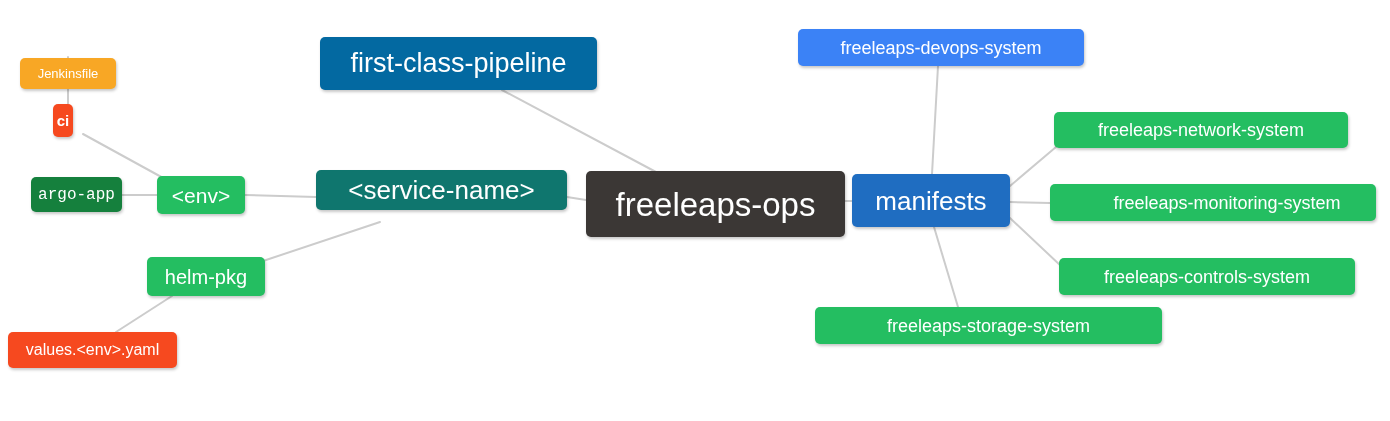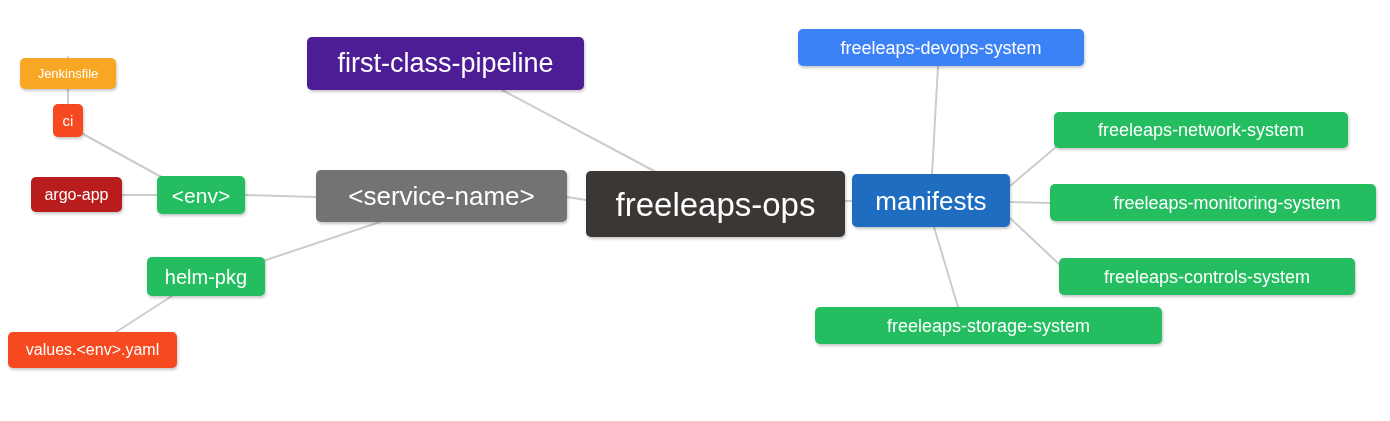--- a/index.html
+++ b/index.html
@@ -53,27 +53,27 @@
       <line x1="567" y1="197" x2="586" y2="200" stroke="#cccccc" stroke-width="2" stroke-linecap="round"></line>
       <line x1="845" y1="201" x2="852" y2="201" stroke="#cccccc" stroke-width="2" stroke-linecap="round"></line>
       <line x1="932" y1="174" x2="938" y2="66" stroke="#cccccc" stroke-width="2" stroke-linecap="round"></line>
       <line x1="1010" y1="186" x2="1056" y2="147" stroke="#cccccc" stroke-width="2" stroke-linecap="round"></line>
       <line x1="1010" y1="202" x2="1050" y2="203" stroke="#cccccc" stroke-width="2" stroke-linecap="round"></line>
       <line x1="1010" y1="218" x2="1061" y2="266" stroke="#cccccc" stroke-width="2" stroke-linecap="round"></line>
       <line x1="934" y1="227" x2="958" y2="307" stroke="#cccccc" stroke-width="2" stroke-linecap="round"></line>
     </svg>
   <div id="node-layer">
       <div class="node" style="left: 20px; top: 26px; width: 96px; height: 31px; font-size: 13px; font-weight: 400; background: rgb(248, 167, 37); margin-top: 32px;">Jenkinsfile</div>
-      <div class="node" style="left: 53px; top: 104px; width: 30px; height: 33px; font-size: 15px; font-weight: 400; background: rgb(246, 73, 31);">ci</div>
-      <div class="node" style="left: 31px; top: 177px; width: 91px; height: 35px; font-size: 16px; font-weight: 400; background: #b91c1c;">argo-app</div>
+      <div class="node" style="left: 53px; top: 104px; width: 20px; height: 33px; font-size: 15px; font-weight: 700; background: rgb(246, 73, 31);">ci</div>
+      <div class="node" style="left: 31px; top: 177px; width: 91px; height: 35px; font-size: 16px; font-weight: 400; background: #15803d; font-family: Liberation Mono, monospace;">argo-app</div>
       <div class="node" style="left: 157px; top: 176px; width: 88px; height: 38px; font-size: 21px; font-weight: 400; background: rgb(36, 190, 97);">&lt;env&gt;</div>
       <div class="node" style="left: 147px; top: 257px; width: 118px; height: 39px; font-size: 20px; font-weight: 400; background: rgb(36, 190, 97);">helm-pkg</div>
       <div class="node" style="left: 8px; top: 332px; width: 169px; height: 36px; font-size: 16px; font-weight: 400; background: rgb(246, 73, 31);">values.&lt;env&gt;.yaml</div>
-      <div class="node" style="left: 307px; top: 37px; width: 277px; height: 53px; font-size: 27px; font-weight: 400; background: #4c1d95;">first-class-pipeline</div>
-      <div class="node" style="left: 316px; top: 170px; width: 251px; height: 52px; font-size: 26px; font-weight: 400; background: #737373;">&lt;service-name&gt;</div>
+      <div class="node" style="left: 320px; top: 37px; width: 277px; height: 53px; font-size: 27px; font-weight: 400; background: #0369a1;">first-class-pipeline</div>
+      <div class="node" style="left: 316px; top: 170px; width: 251px; height: 40px; font-size: 26px; font-weight: 400; background: #0f766e;">&lt;service-name&gt;</div>
       <div class="node" style="left: 586px; top: 171px; width: 259px; height: 66px; font-size: 33px; font-weight: 400; background: rgb(59, 55, 53);">freeleaps-ops</div>
       <div class="node" style="left: 852px; top: 174px; width: 158px; height: 53px; font-size: 26px; font-weight: 400; background: rgb(31, 109, 193);">manifests</div>
       <div class="node" style="left: 798px; top: 29px; width: 286px; height: 37px; font-size: 18px; font-weight: 400; background: #3b82f6;">freeleaps-devops-system</div>
       <div class="node" style="left: 1054px; top: 112px; width: 294px; height: 36px; font-size: 18px; font-weight: 400; background: rgb(36, 190, 97);">freeleaps-network-system</div>
       <div class="node" style="left: 1050px; top: 184px; width: 326px; height: 37px; font-size: 18px; font-weight: 400; background: rgb(36, 190, 97); padding-left: 28px;">freeleaps-monitoring-system</div>
       <div class="node" style="left: 1059px; top: 258px; width: 296px; height: 37px; font-size: 18px; font-weight: 400; background: rgb(36, 190, 97);">freeleaps-controls-system</div>
       <div class="node" style="left: 815px; top: 307px; width: 347px; height: 37px; font-size: 18px; font-weight: 400; background: rgb(36, 190, 97);">freeleaps-storage-system</div>
     </div>
 </div>
 

